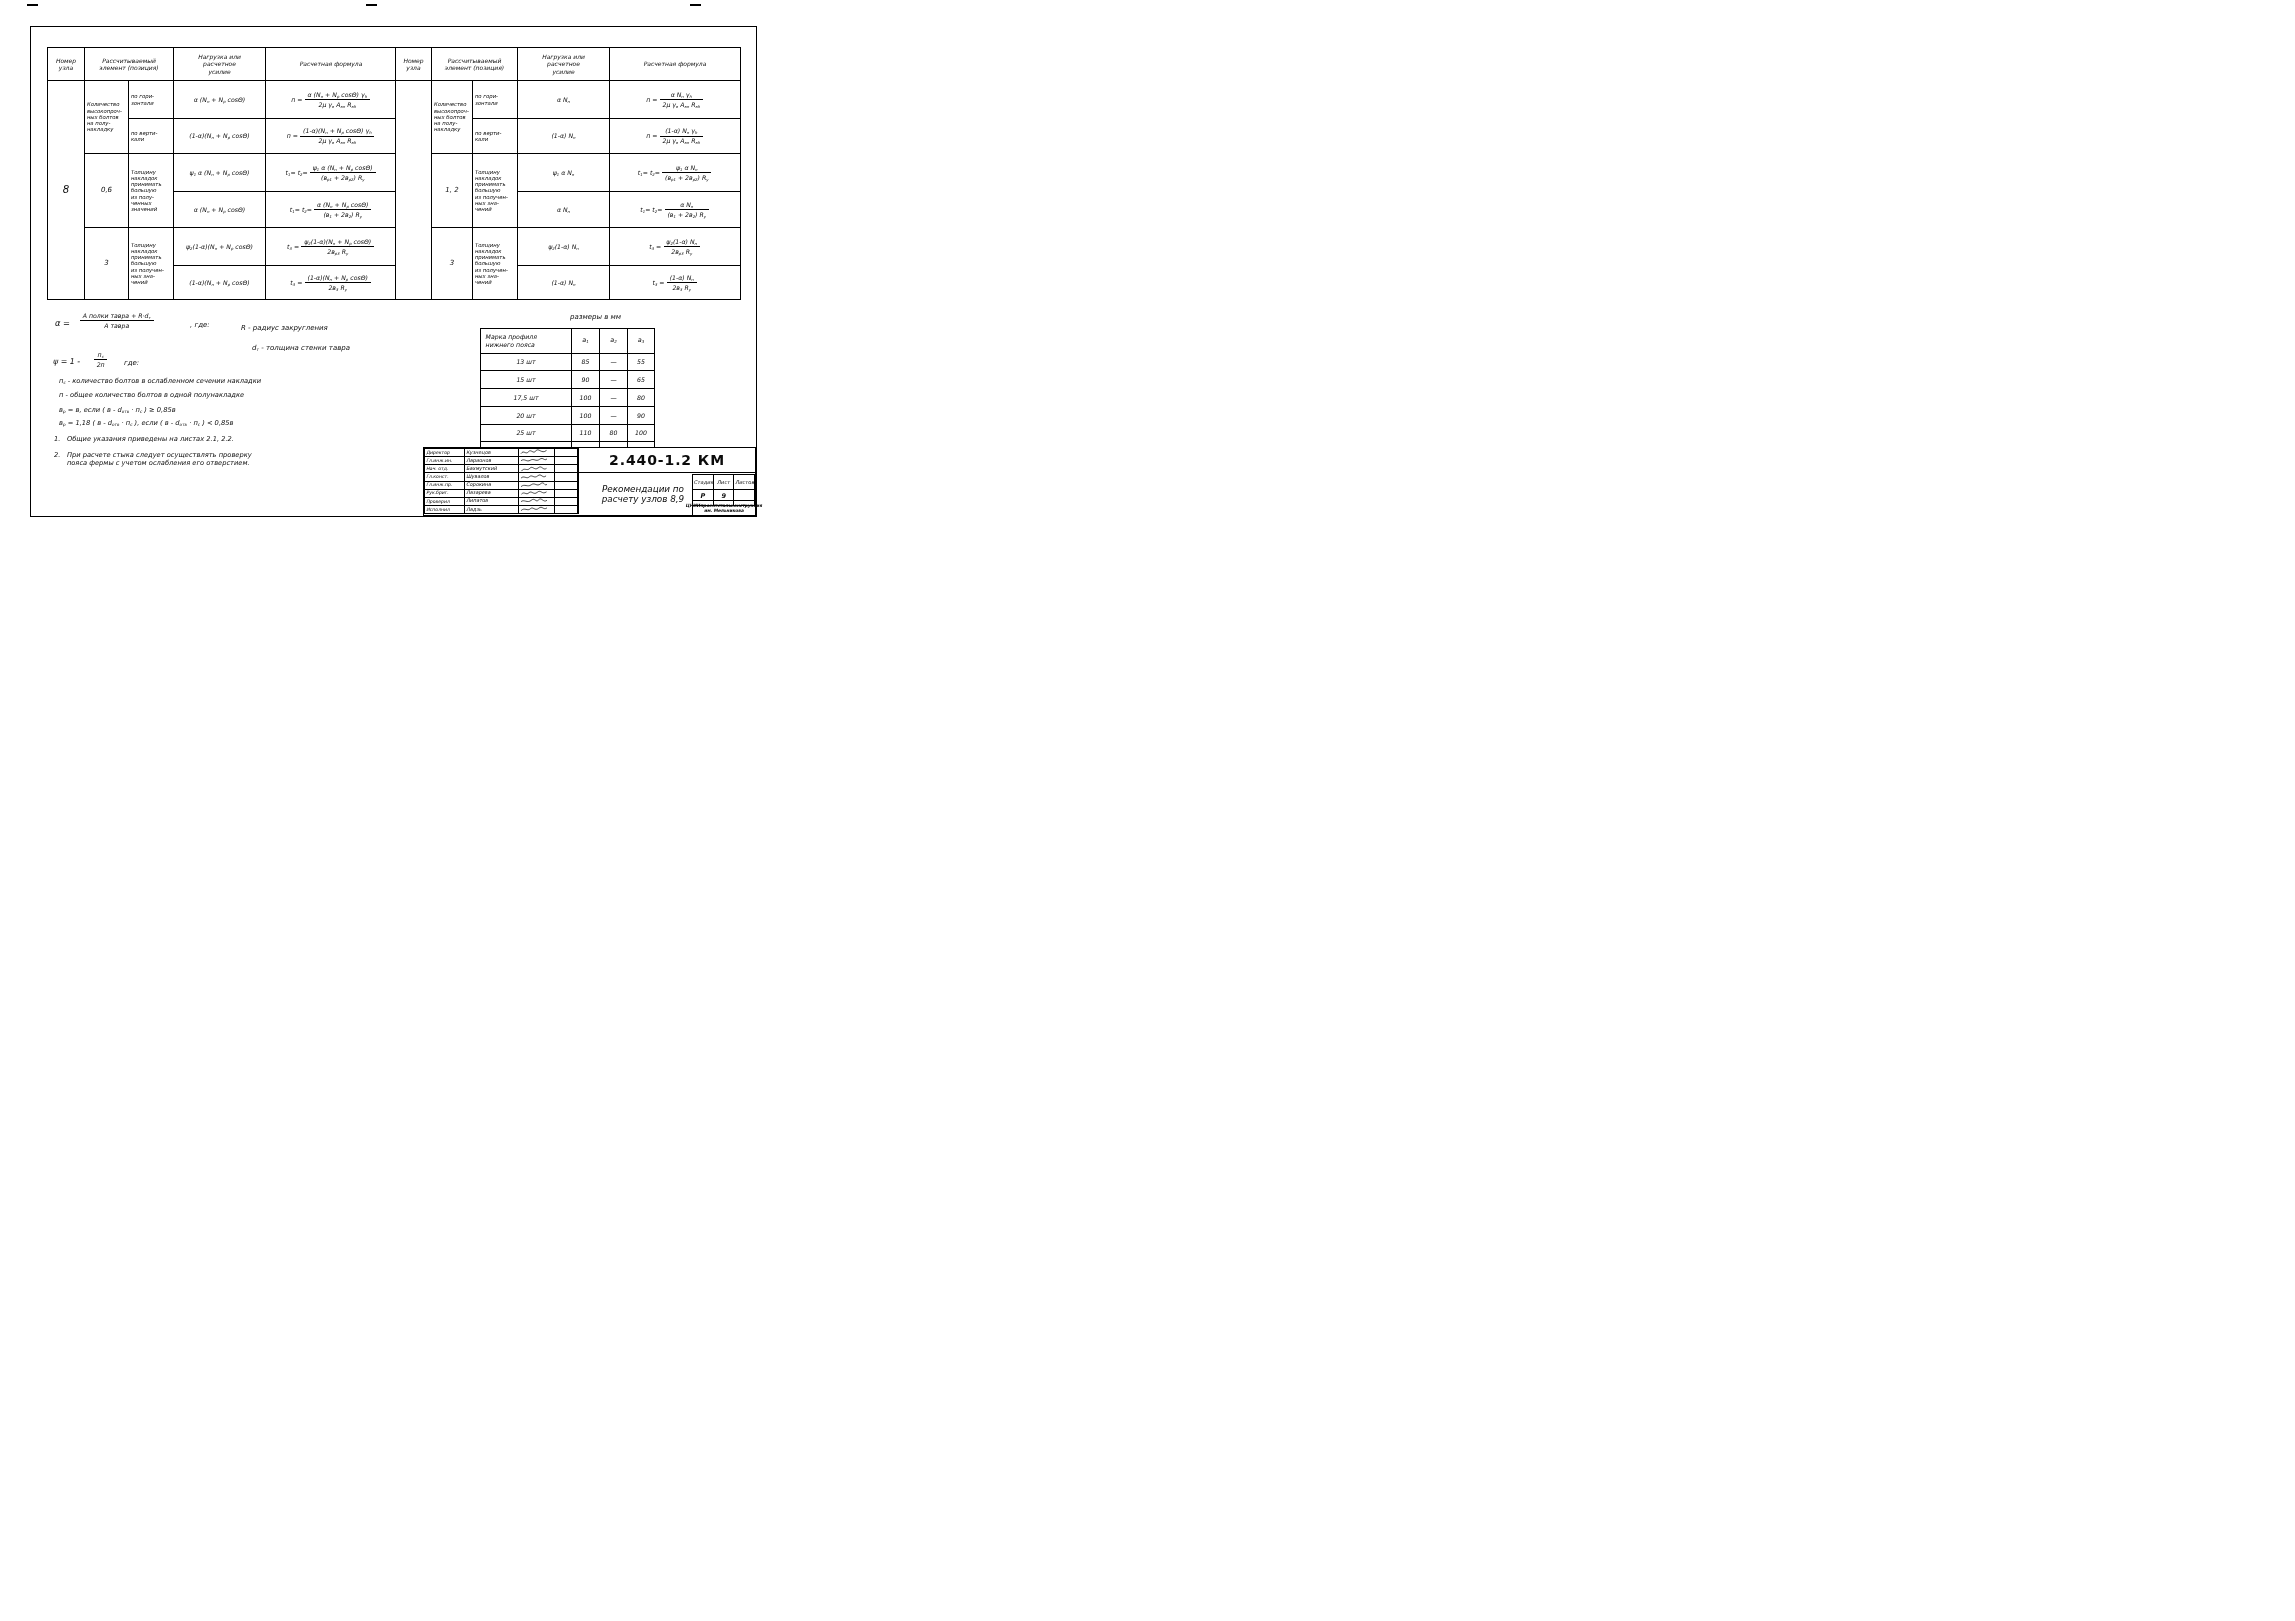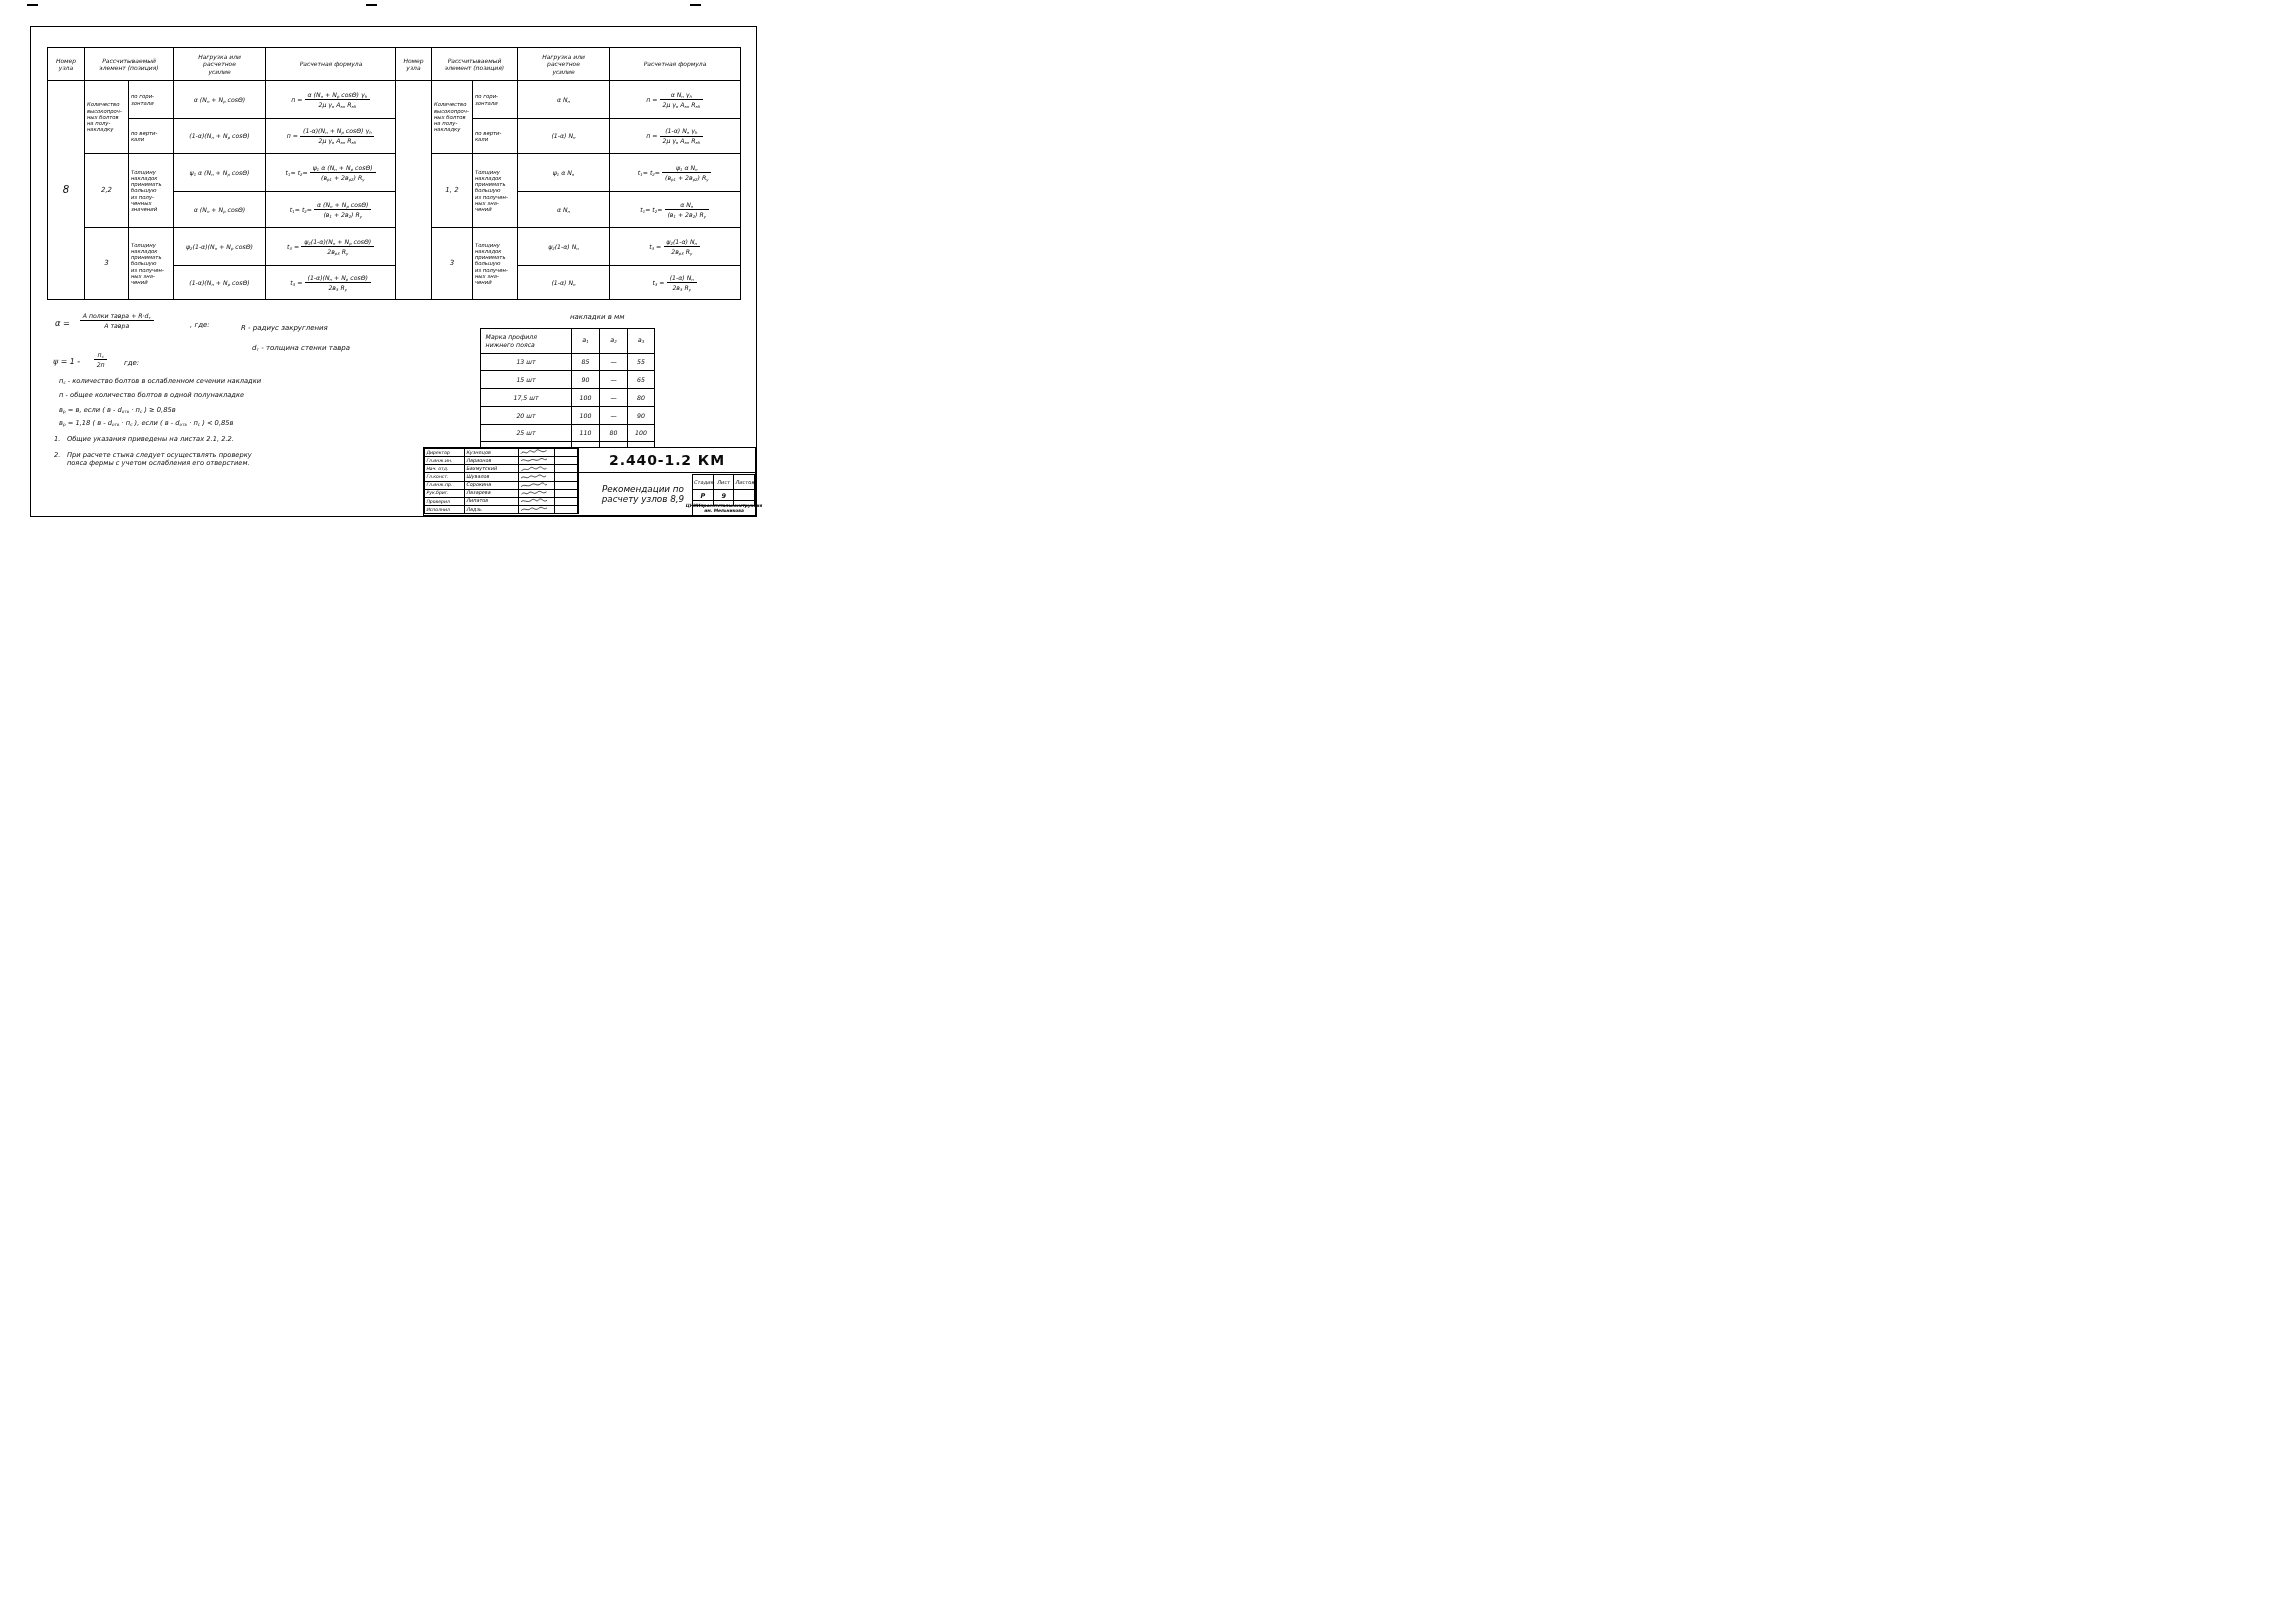--- a/index.html
+++ b/index.html
@@ -119,21 +119,21 @@
       </tr>
       <tr style="height:35px">
         <td class="dir-cell pre">по верти-
 кали</td>
         <td class="load-cell">(1-α)(N<sub>п</sub> + N<sub>р</sub> cosΘ)</td>
         <td class="formula-cell">
           <span class="lhs">п =</span><span class="frac"><span class="num">(1-α)(N<sub>п</sub> + N<sub>р</sub> cosΘ) γ<sub>h</sub></span><span class="den">2μ γ<sub>в</sub> А<sub>вп</sub> R<sub>вh</sub></span></span>
         </td>
       </tr>
       <tr class="gsep" style="height:38px">
-        <td class="pos-cell" rowspan="2">2,2</td>
+        <td class="pos-cell" rowspan="2">0,6</td>
         <td class="desc-cell pre" rowspan="2">Толщину
 накладок
 принимать
 большую
 из полу-
 ченных
 значений</td>
         <td class="load-cell">ψ<sub>1</sub> α (N<sub>п</sub> + N<sub>р</sub> cosΘ)</td>
         <td class="formula-cell">
           <span class="lhs">t<sub>1</sub>= t<sub>2</sub>=</span><span class="frac"><span class="num">ψ<sub>1</sub> α (N<sub>п</sub> + N<sub>р</sub> cosΘ)</span><span class="den">(в<sub>р1</sub> + 2в<sub>р2</sub>) R<sub>у</sub></span></span>
@@ -278,21 +278,21 @@
   <div class="abs note" style="left:54px; top:436px;">
     <span class="nnum">1.</span>
     <span class="ntext">Общие   указания   приведены   на  листах  2.1, 2.2.</span>
   </div>
   <div class="abs note" style="left:54px; top:452px;">
     <span class="nnum">2.</span>
     <span class="ntext">При   расчете   стыка   следует   осуществлять   проверку
 пояса  фермы  с  учетом   ослабления   его   отверстием.</span>
   </div>
 
-  <div class="abs dim-caption" style="left:570px; top:313px;">накладки  в   мм</div>
+  <div class="abs dim-caption" style="left:570px; top:313px;">размеры  в   мм</div>
   <table class="dim">
     <colgroup>
         <col style="width:91px">
         <col style="width:28px">
         <col style="width:28px">
         <col style="width:27px">
       </colgroup>
     <thead>
       <tr style="height:24.5px">
         <th class="profile-h pre">Марка профиля

